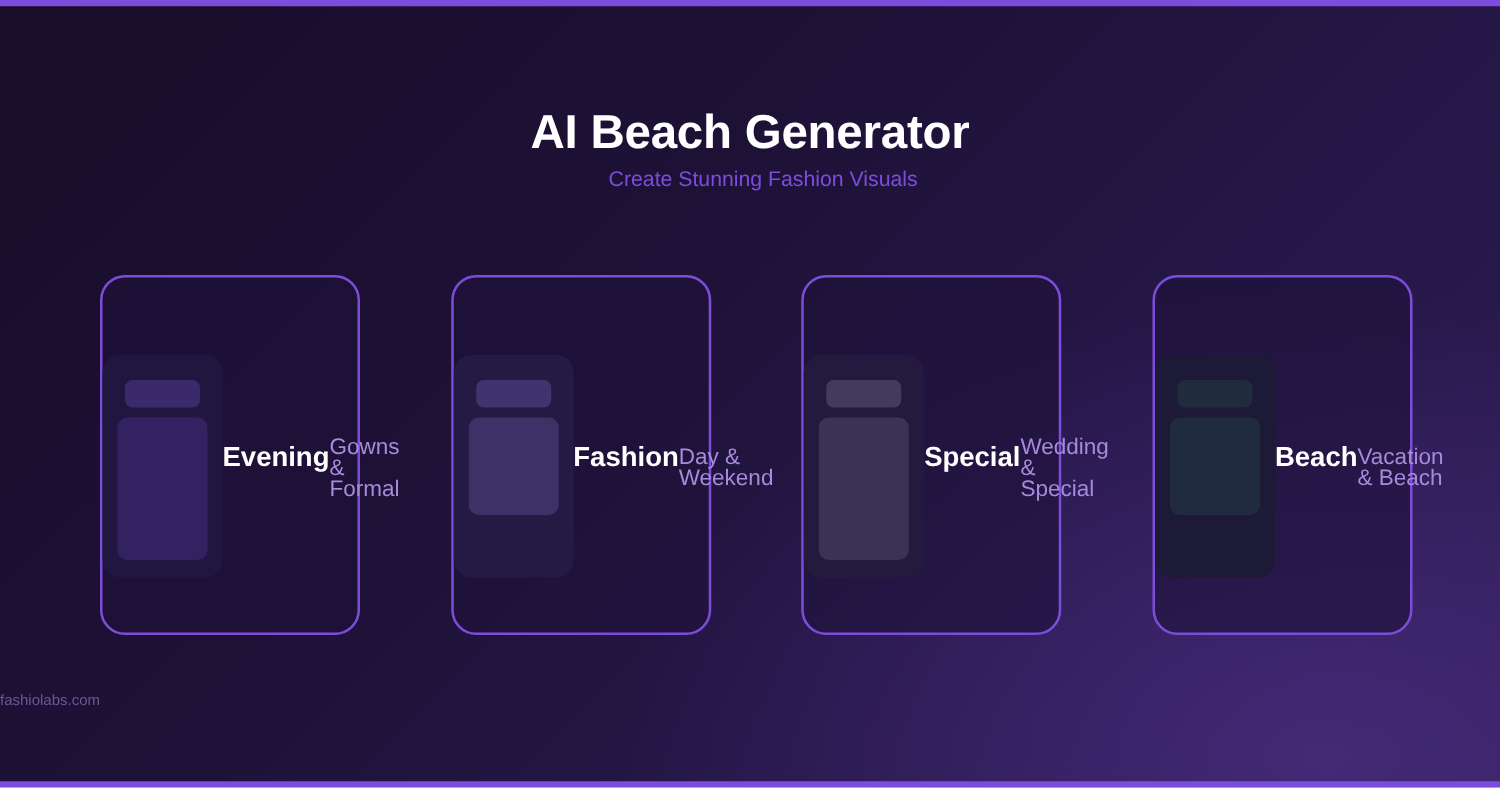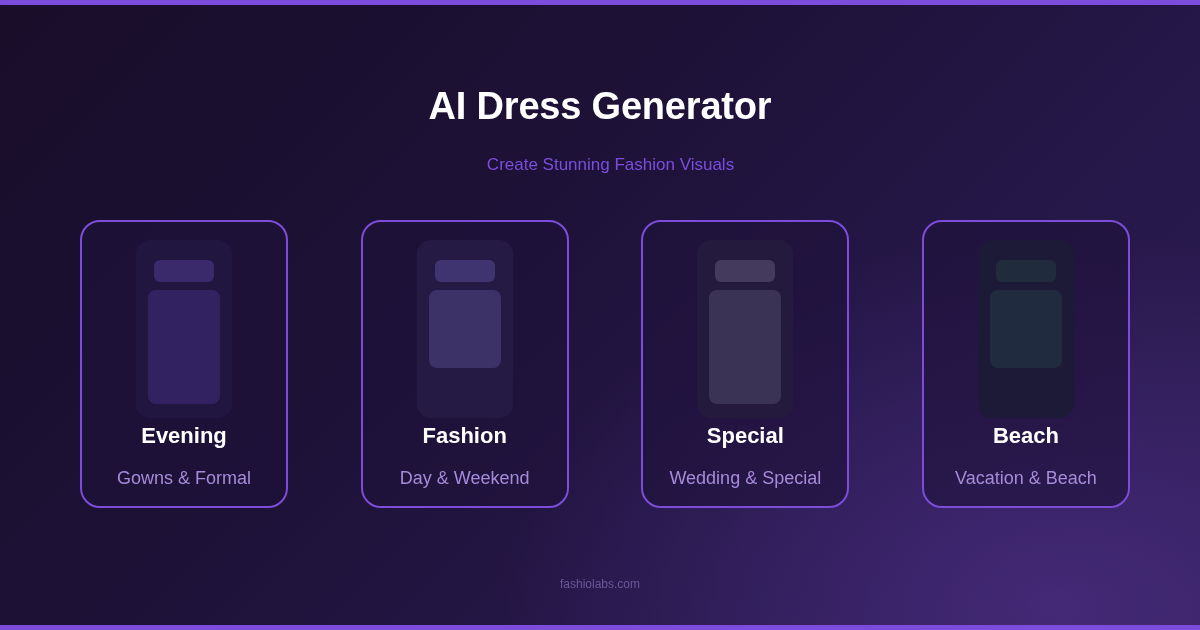--- a/index.html
+++ b/index.html
@@ -20,34 +20,34 @@
   .edge-bar.top { top:0; }
   .edge-bar.bottom { bottom:0; }
 
   #header { position:absolute; top:0; left:0; width:1200px; text-align:center; }
   #title {
     margin-top:84px;
     font-size:38px; font-weight:bold; color:#ffffff;
     letter-spacing:-0.2px; line-height:44px;
   }
   #subtitle {
-    margin-top:26px;
+    margin-top:5px;
     font-size:17px; color:#7c4ddd; line-height:22px;padding-left:21px;
   }
 
   #cards {
     position:absolute; top:220px; left:80px;
     width:1050px; height:288px;
     display:flex; justify-content:space-between;
   }
   .card {
     width:208px; height:288px;
     border:2px solid #7c4dd8; border-radius:20px;
     background:rgba(30,17,58,0.62);
-    display:flex; flex-direction:column; align-items:center;
+    display:flex; flex-direction:row; align-items:center;
   }
   .icon-wrap {
     margin-top:18px;
     width:96px; height:178px;
     display:flex; align-items:flex-start; justify-content:center;
   }
   .dress-icon {
     position:relative;
     width:96px; height:178px;
     border-radius:14px;
@@ -65,33 +65,33 @@
   .card-title {
     margin-top:4px;
     font-size:22px; font-weight:bold; color:#ffffff; line-height:28px;
   }
   .card-sub {
     margin-top:20px;
     font-size:18px; color:#a78bda; line-height:17px;
   }
 
   #footer {
-    position:absolute; left:0; top:576px; width:1200px;
-    text-align:center; font-size:12px; color:#6b5796; line-height:16px;
+    position:absolute; left:0; top:552px; width:1200px;
+    text-align:left; font-size:12px; color:#6b5796; line-height:16px;
   }
 </style>
 </head>
 <body>
 
 <div id="page">
 
   <div class="edge-bar top"></div>
 
   <div id="header">
-    <div id="title">AI Dress Generator</div>
+    <div id="title">AI Beach Generator</div>
     <div id="subtitle">Create Stunning Fashion Visuals</div>
   </div>
 
   <div id="cards">
       <div class="card">
         <div class="icon-wrap">
           <div class="dress-icon" style="background: rgb(33, 22, 64);">
             <div class="dress-top" style="background: rgb(58, 42, 107);"></div>
             <div class="dress-body" style="background: rgb(51, 34, 98); height: 114px;"></div>
           </div>

